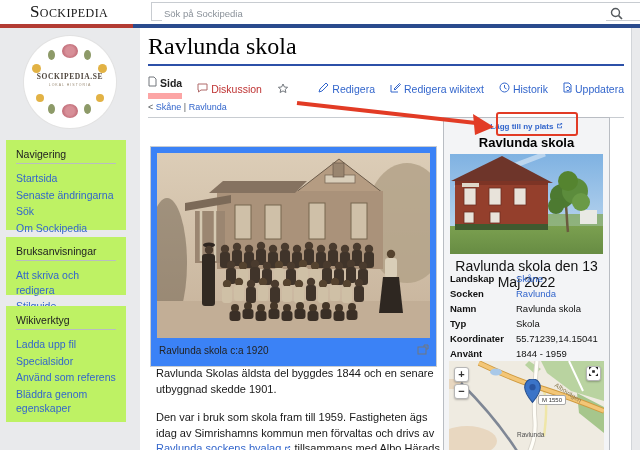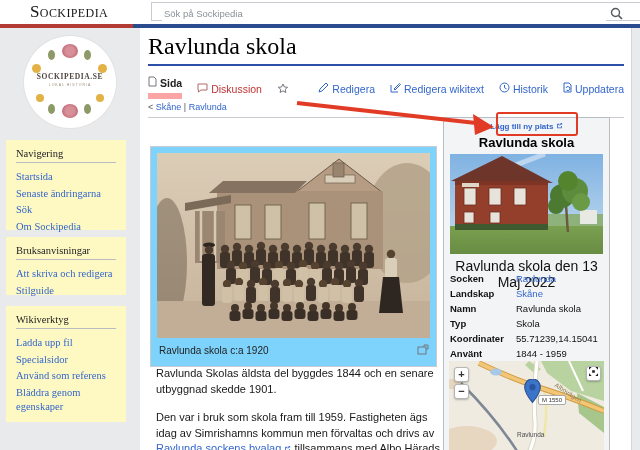--- a/index.html
+++ b/index.html
@@ -15,40 +15,40 @@
   .searchbox input::placeholder{color:#8a9199;}
   .search-icon{position:absolute;right:32px;top:3px;}
   .bar-red{position:absolute;left:0;top:24px;width:133px;height:4px;}
   .bar-blue{position:absolute;left:133px;top:24px;width:507px;height:4px;}
 
   
   .logo-circle{position:absolute;left:24px;top:36px;width:92px;height:92px;border-radius:50%;background:#fff;box-shadow:0 0 0 1px #e2e2e2;text-decoration:underline;}
   .logo-text{position:absolute;left:0;top:36px;width:92px;text-align:center;font-family:"Liberation Serif",serif;font-size:7.5px;font-weight:bold;letter-spacing:.6px;color:#4d443c;}
   .logo-sub{position:absolute;left:0;top:47px;width:92px;text-align:center;font-size:3.5px;letter-spacing:1px;color:#9a8a74;}
   .petal{position:absolute;border-radius:50%;}
-  .side-card{position:absolute;left:6px;width:120px;background:#fef9c3;font-family:Liberation Serif, serif;}
+  .side-card{position:absolute;left:6px;width:120px;background:#bef264;}
   .side-h{margin:0;padding:8px 10px 3px 10px;font-size:10.5px;font-weight:normal;color:#202122;}
   .side-hline{height:1px;background:#b9bdc1;margin:0 10px 6px 10px;}
   .side-link{padding:1px 10px;font-size:10.5px;color:#3366cc;line-height:14.5px;cursor:pointer;}
 
   
   .content{position:absolute;left:140px;top:28px;width:492px;height:422px;background:#fff;border-right:1px solid #d2d5d9;box-sizing:border-box;}
   .page-title{position:absolute;left:8px;top:5px;width:476px;margin:0;font-family:"Liberation Serif",serif;font-weight:normal;font-size:24px;color:#000;padding-bottom:4px;border-bottom:2px solid #2c50a8;}
   .tabbar{position:absolute;left:8px;top:48px;width:476px;display:flex;justify-content:space-between;align-items:flex-end;font-size:10.5px;}
   .tabgroup{display:flex;gap:15px;align-items:flex-end;}
   .tab{display:flex;align-items:center;gap:3px;padding-bottom:4px;cursor:pointer;}
   .tab-active{border-bottom:6px solid #fca5a5;font-weight:bold;color:#222;}
   .tab-red{color:#bf3333;}
   .tab-blue{color:#3366cc;text-align:right;}
   .breadcrumb{position:absolute;left:8px;top:74px;font-size:9px;color:#54595d;}
   .breadcrumb .bl{color:#3366cc;cursor:pointer;}
   .divider{position:absolute;left:8px;top:89px;width:476px;height:1px;background:#c8ccd1;}
 
   
-  .thumb{position:absolute;left:10px;top:118px;width:287px;height:221px;border:1px solid #c8ccd1;background:#7dd3fc;box-sizing:border-box;padding-left:20px;}
+  .thumb{position:absolute;left:10px;top:118px;width:287px;height:221px;border:1px solid #c8ccd1;background:#3b82f6;box-sizing:border-box;padding-left:20px;}
   .thumb-cap{position:absolute;left:8px;top:197px;width:270px;display:flex;justify-content:space-between;align-items:center;font-size:10px;color:#222;}
 
   .article{position:absolute;left:8px;top:338px;width:292px;font-size:11px;line-height:15.5px;color:#181818;}
   .article p{margin:0 0 13px 8px;}
   .ext-link{color:#3366cc;cursor:pointer;}
 
   
   .infobox{position:absolute;left:443px;top:117px;width:167px;height:340px;background:#f3f4f6;border:1px solid #b9bdc3;box-sizing:border-box;}
   .ib-add{position:absolute;left:0;top:4px;width:165px;text-align:center;font-size:8px;font-weight:bold;color:#3366cc;cursor:pointer;}
   .ib-title{position:absolute;left:0;top:17px;width:165px;text-align:center;font-size:13px;font-weight:bold;color:#000;}
@@ -345,26 +345,26 @@
         <circle cx="125" cy="37" r="13" fill="#5c8c3c"></circle>
         <circle cx="118" cy="27" r="10" fill="#55842f"></circle>
         <circle cx="131" cy="48" r="9" fill="#6a9a46"></circle>
         <circle cx="106" cy="52" r="8" fill="#4d7a31"></circle>
     </svg>
 
     <div class="ib-cap">Ravlunda skola den 13 Maj 2022</div>
 
     <div class="ib-table">
       <div class="ib-row">
+          <span class="ib-label">Landskap</span>
+          <span class="ib-val link">Skåne</span>
+        </div>
+      <div class="ib-row">
           <span class="ib-label">Socken</span>
           <span class="ib-val link">Ravlunda</span>
-        </div>
-      <div class="ib-row">
-          <span class="ib-label">Landskap</span>
-          <span class="ib-val link">Skåne</span>
         </div>
       <div class="ib-row">
           <span class="ib-label">Namn</span>
           <span class="ib-val">Ravlunda skola</span>
         </div>
       <div class="ib-row">
           <span class="ib-label">Typ</span>
           <span class="ib-val">Skola</span>
         </div>
       <div class="ib-row">

